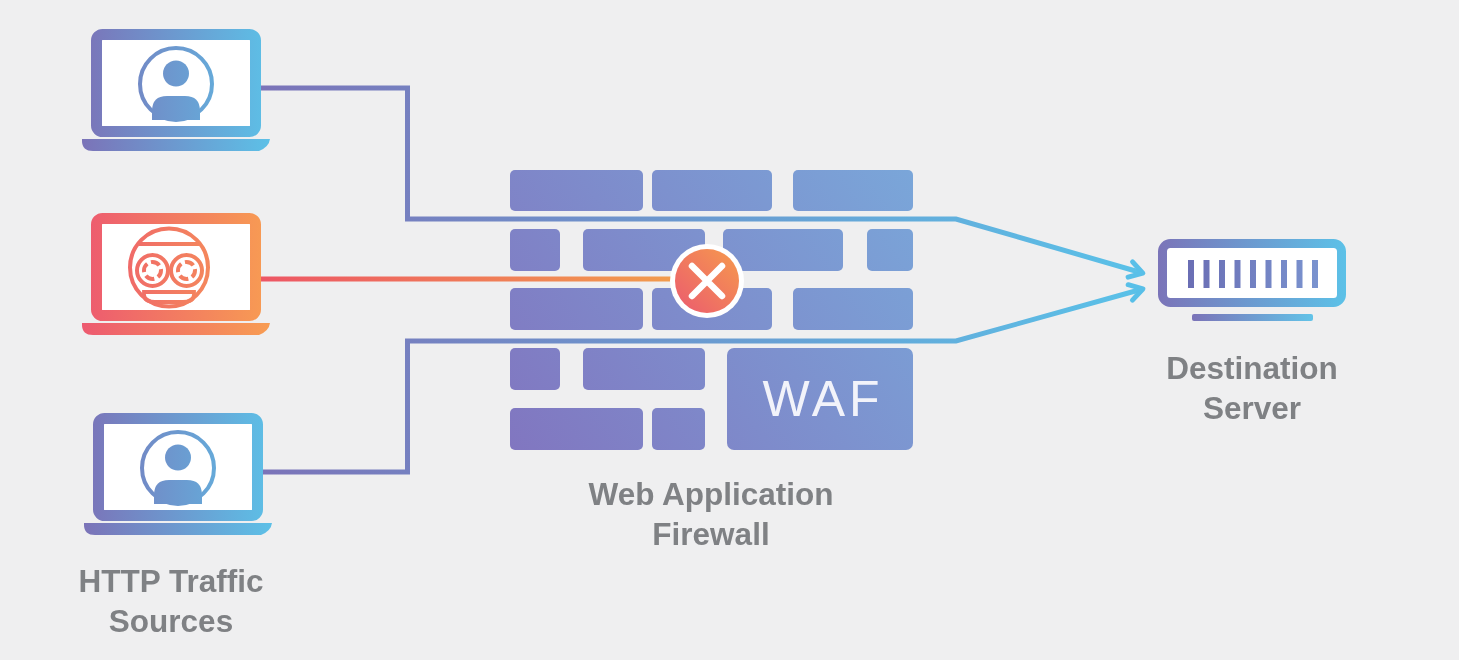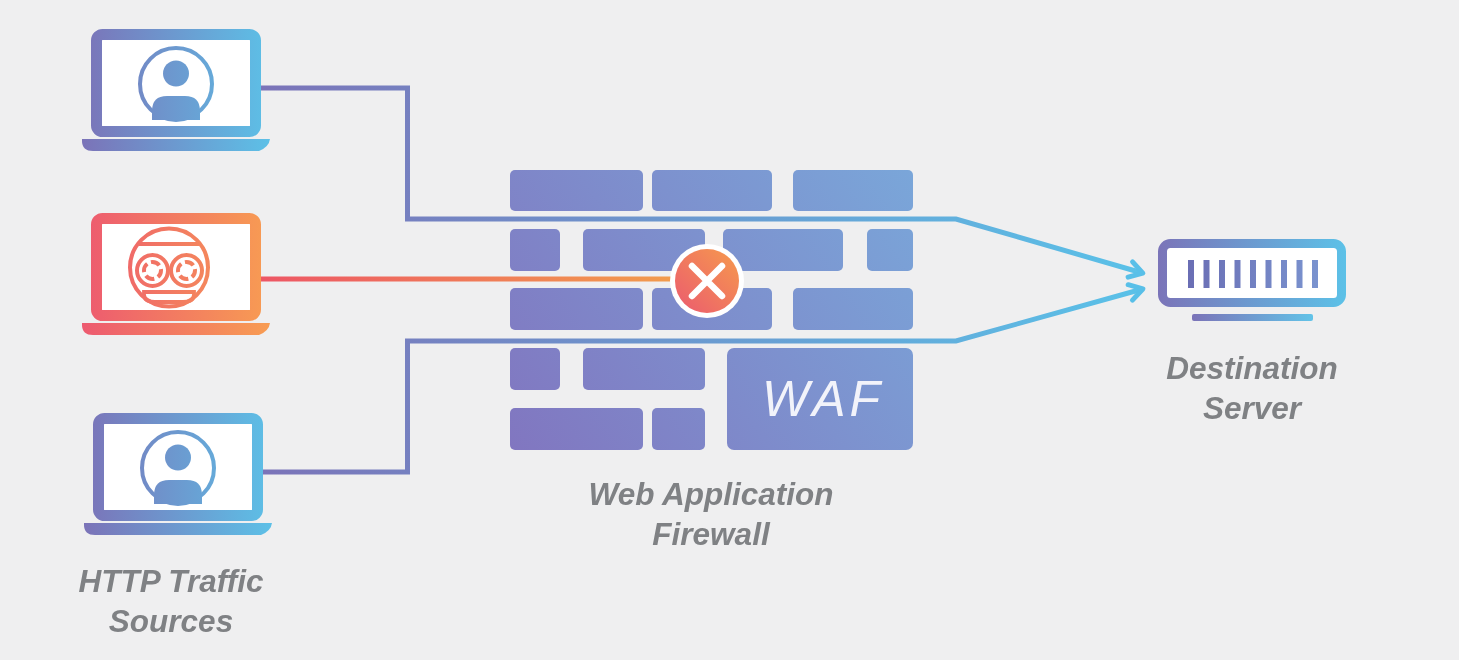--- a/index.html
+++ b/index.html
@@ -3,21 +3,20 @@
 <meta charset="utf-8">
 <style>
   html, body { margin: 0; padding: 0; }
   body { background: #efeff0; font-family: "Liberation Sans", sans-serif; }
   .canvas {
     position: relative;
     width: 1382px;
     height: 660px;
     background: #efeff0;
     overflow: hidden;
-    font-style: italic;
   }
   svg { display: block; }
   .node-label {
     font-family: "Liberation Sans", "DejaVu Sans", sans-serif;
     font-size: 31.5px;
     font-weight: bold;
     fill: #7f8184;
   }
   .waf-label {
     font-family: "Liberation Sans", "DejaVu Sans", sans-serif;

